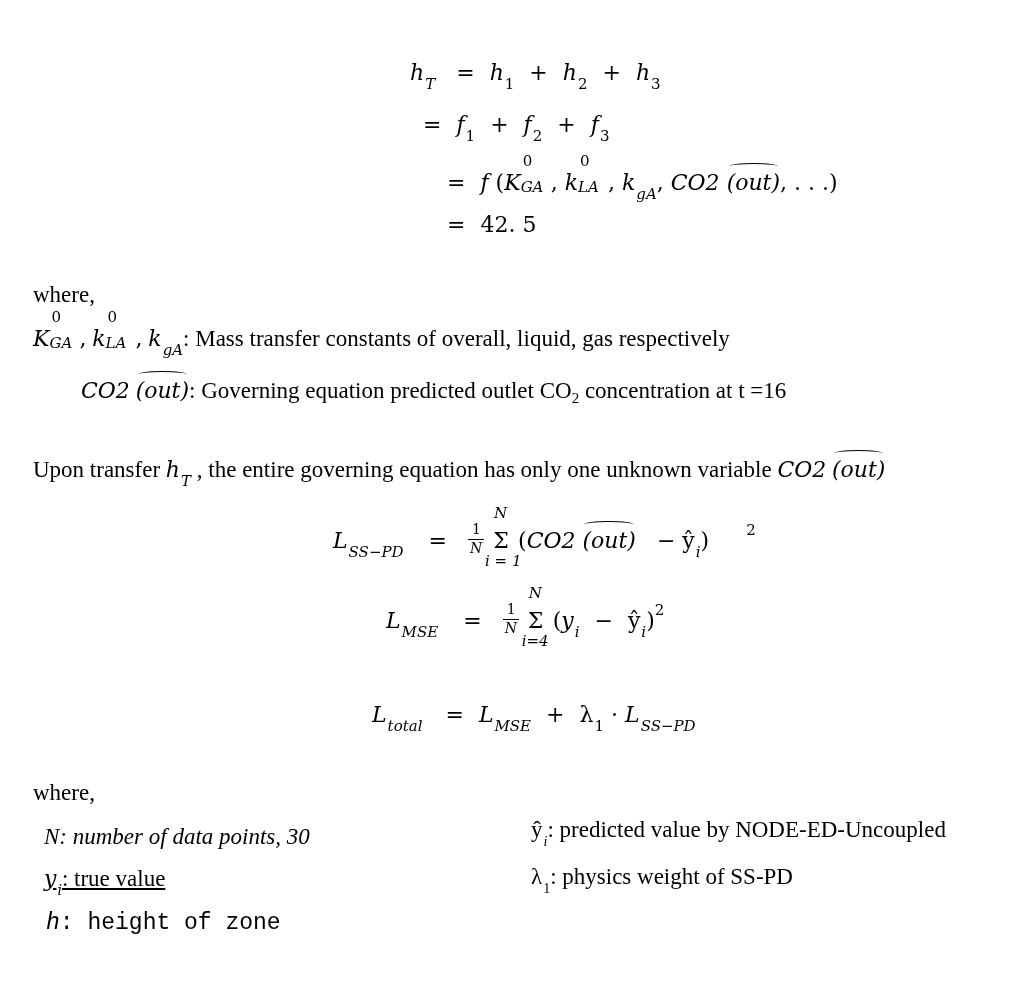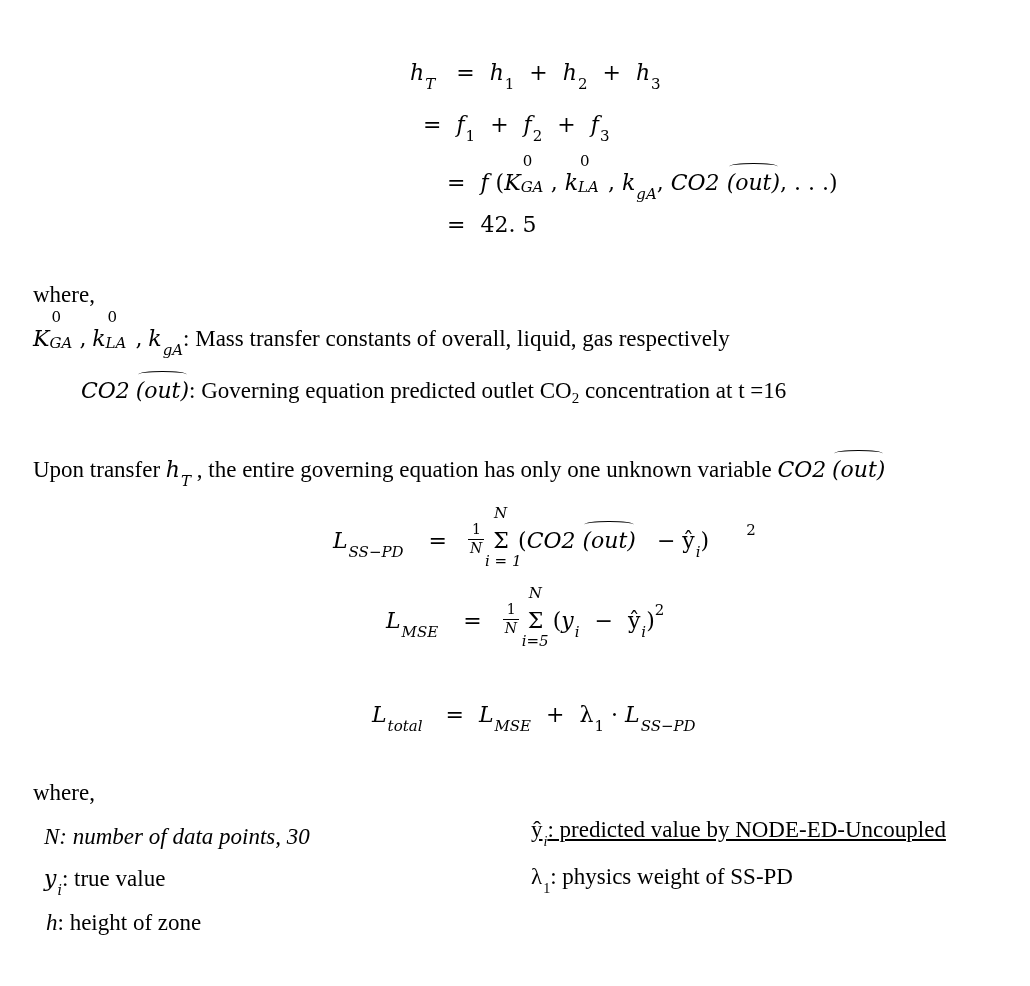--- a/index.html
+++ b/index.html
@@ -89,21 +89,21 @@
   <span>(</span><span class="mi">CO2 </span><span class="hat mi" style="margin-right:14px">(out)</span>
   <span>−</span>
   <span>ŷ</span><span class="sub mi">i</span><span>)</span>
   <span class="sup" style="margin-left:30px">2</span>
 </div>
 
 <div class="abs math" style="left:386px; top:608px;">
   <span class="mi">L</span><span class="sub mi">MSE</span>
   <span class="op" style="margin-left:18px; margin-right:14px">=</span>
   <span class="frac"><span class="n">1</span><span class="bar"></span><span class="d">N</span></span>
-  <span class="sum"><span>Σ</span><span class="top">N</span><span class="bot mi" style="left:-4px">i=5</span></span>
+  <span class="sum"><span>Σ</span><span class="top">N</span><span class="bot mi" style="left:-4px">i=4</span></span>
   <span>(</span><span class="mi">y</span><span class="sub mi">i</span>
   <span class="op">−</span>
   <span>ŷ</span><span class="sub mi">i</span><span>)</span><span class="sup">2</span>
 </div>
 
 <div class="abs math" style="left:372px; top:702px;">
   <span class="mi">L</span><span class="sub mi">total</span>
   <span class="op" style="margin-left:16px">=</span>
   <span class="mi">L</span><span class="sub mi">MSE</span>
   <span class="op">+</span>
@@ -111,27 +111,27 @@
   <span>·</span>
   <span class="mi">L</span><span class="sub mi">SS−PD</span>
 </div>
 
 <div class="abs text" style="left:33px; top:780px;">where,</div>
 
 <div class="abs text" style="left:44px; top:824px;font-style:italic;">
   <span>N: number of data points, 30</span>
 </div>
 
-<div class="abs text" style="left:44px; top:866px;">
+<div class="abs text" style="left:44px; top:866px;text-decoration:underline;">
   <span class="math mi">y</span><span class="math sub mi" style="font-size:14px">i</span><span>: true value</span>
 </div>
 
-<div class="abs text" style="left:46px; top:910px;">
+<div class="abs text" style="left:46px; top:910px;font-family:Liberation Mono, monospace;">
   <span class="mi">h</span><span>: height of zone</span>
 </div>
 
-<div class="abs text" style="left:531px; top:817px;text-decoration:underline;">
+<div class="abs text" style="left:531px; top:817px;">
   <span>ŷ</span><span class="sub mi" style="font-size:14px">i</span><span>: predicted value by NODE-ED-Uncoupled</span>
 </div>
 
 <div class="abs text" style="left:531px; top:864px;">
   <span>λ</span><span class="sub" style="font-size:14px">1</span><span>: physics weight of SS-PD</span>
 </div>
 
 </body></html>

